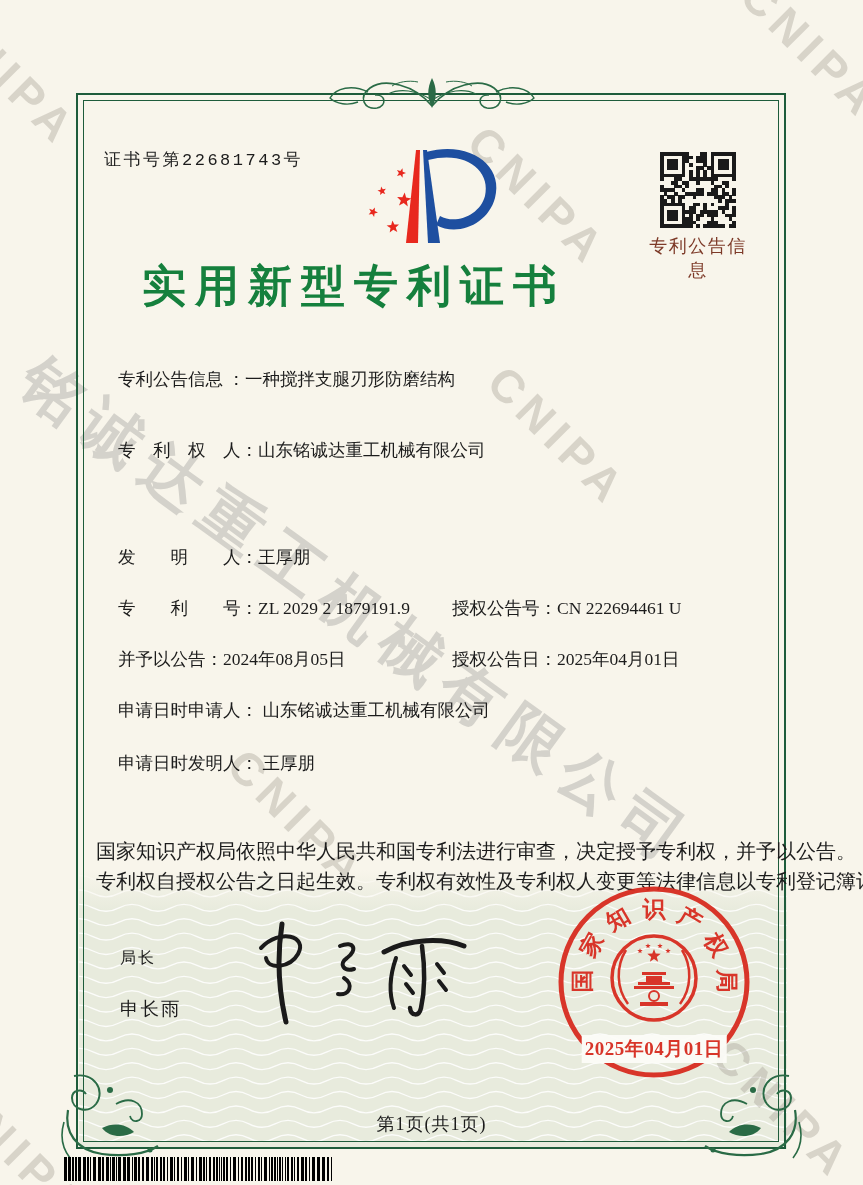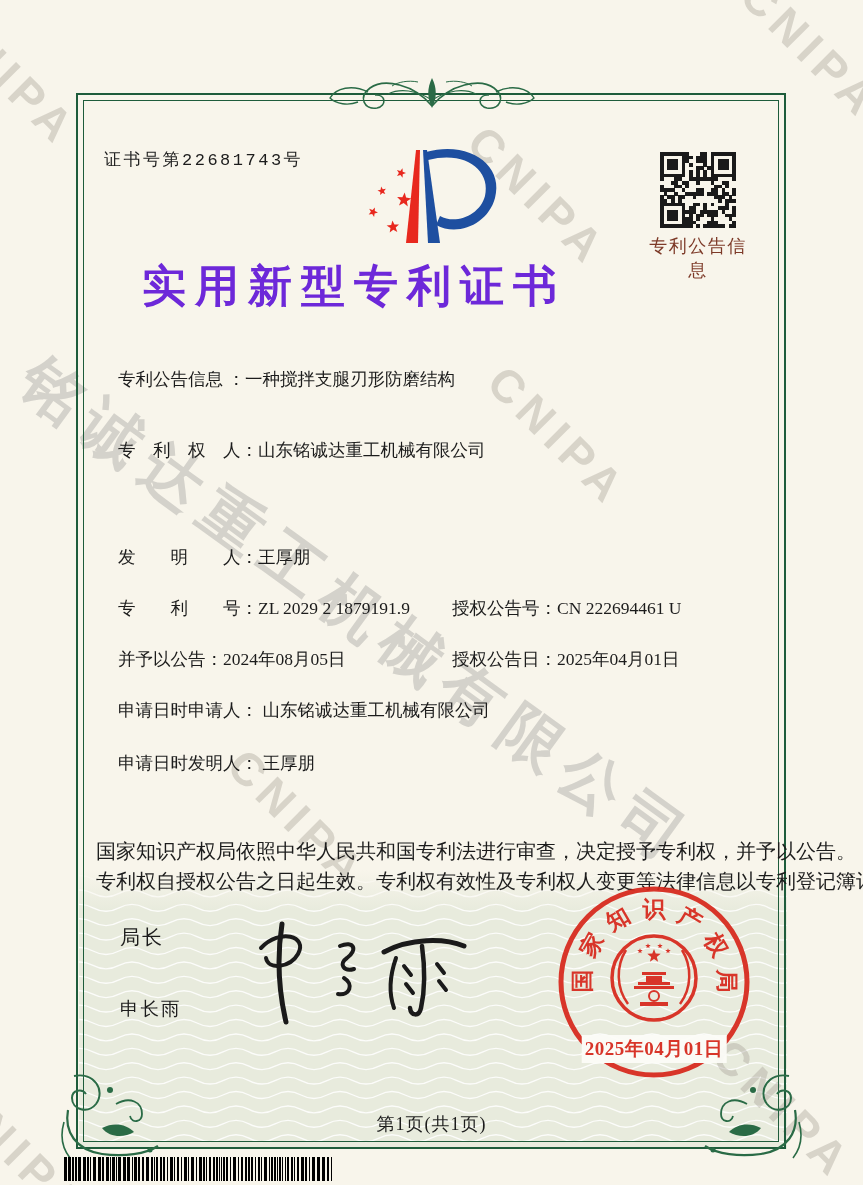--- a/index.html
+++ b/index.html
@@ -18,31 +18,31 @@
   .wm-company{font-size:62px;letter-spacing:12px;color:rgba(128,128,128,0.30);transform:rotate(36deg);}
 
   
   .frame-outer{left:76px;top:93px;width:710px;height:1056px;border:2.5px solid var(--green,#1e5c3b);z-index:3;box-sizing:border-box;}
   .frame-inner{left:83px;top:100px;width:696px;height:1042px;border:1px solid var(--green,#1e5c3b);z-index:3;box-sizing:border-box;}
 
   .content{position:absolute;inset:0;z-index:4;}
 
   .cert-no{left:104px;top:148px;font-size:17px;letter-spacing:2.5px;font-family:Liberation Mono, monospace;}
   .qr-label{left:642px;top:234px;width:112px;text-align:center;font-size:18px;letter-spacing:1.5px;color:var(--qrlabel,#7d3a28);}
-  .title{left:0;top:257px;width:708px;text-align:center;font-size:44px;font-weight:bold;letter-spacing:9px;color:#6d28d9;}
+  .title{left:0;top:257px;width:708px;text-align:center;font-size:44px;font-weight:bold;letter-spacing:9px;color:#15803d;}
 
   .row{position:absolute;left:118px;font-size:17.5px;line-height:27px;white-space:nowrap;}
   .row .val{white-space:nowrap;margin-top:38px;}
   .row-addr .val{display:inline-block;width:482px;vertical-align:top;white-space:normal;}
   .col2{left:452px;}
 
   .statement{left:96px;top:836px;width:674px;font-size:20px;line-height:30px;text-align:center;}
   .statement div{white-space:nowrap;}
 
-  .director-title{left:120px;top:924px;font-size:20px;letter-spacing:2px;}
+  .director-title{left:120px;top:948px;font-size:16px;letter-spacing:2px;}
   .director-name{left:120px;top:996px;font-size:18.5px;letter-spacing:2px;}
 
   .footer{left:0;top:1112px;width:863px;text-align:center;font-size:18px;letter-spacing:1px;}
 
   
   .seal{left:556px;top:884px;width:196px;height:196px;z-index:5;opacity:.93;}
   .sealchar{position:absolute;font-size:23px;font-weight:bold;color:var(--sealred,#d7281c);
             font-family:"Liberation Serif","DejaVu Serif",serif;}
   .seal-date{position:absolute;left:50%;top:151px;transform:translateX(-50%);
              background:#fdfdf8;color:var(--sealred,#d7281c);font-weight:bold;font-size:19px;

